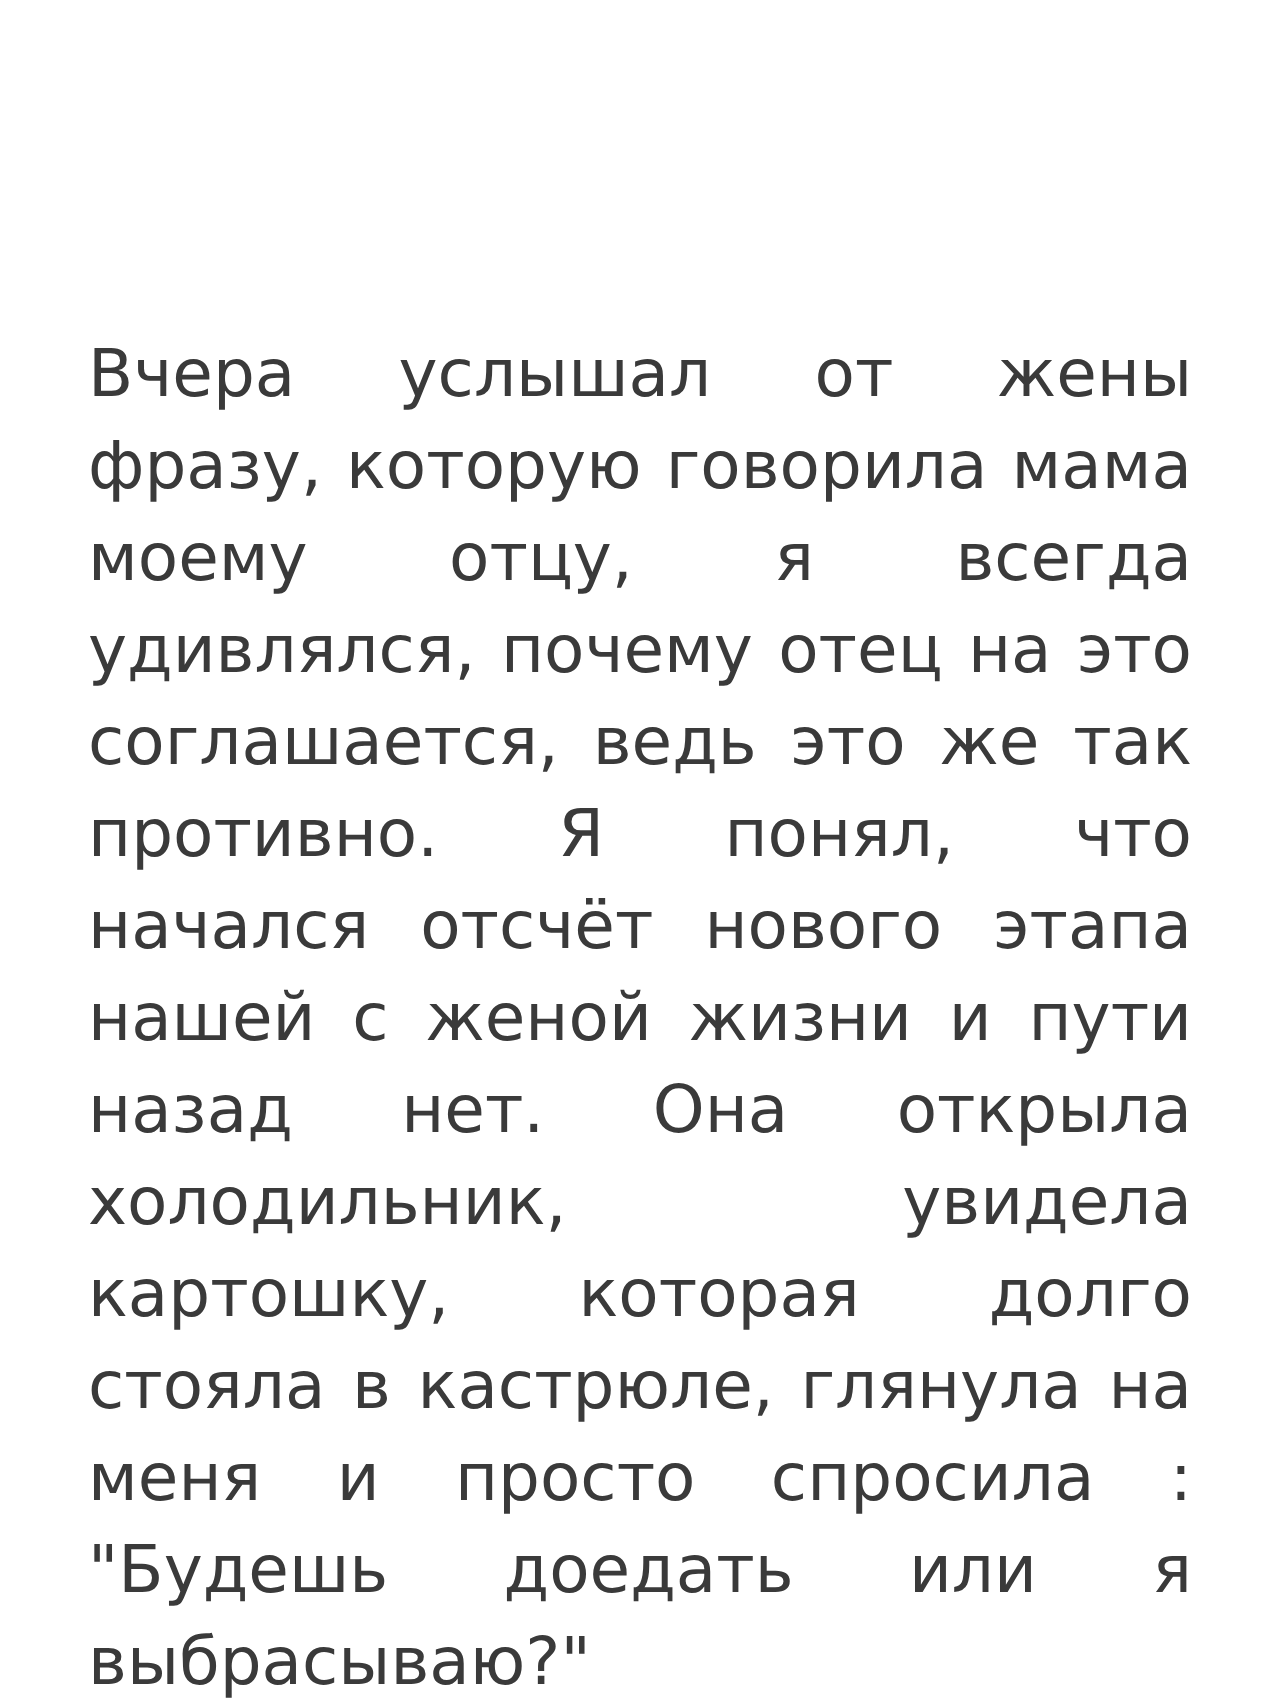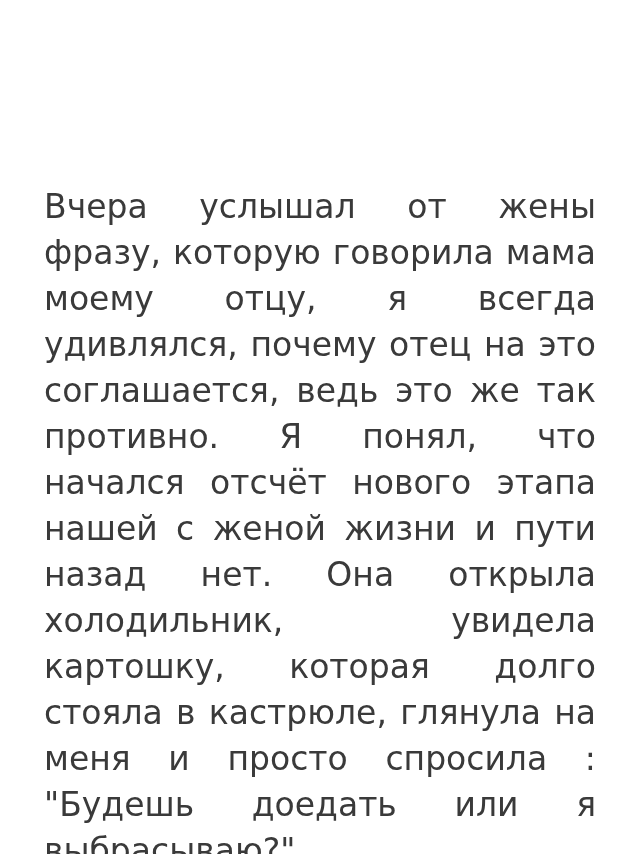--- a/index.html
+++ b/index.html
@@ -11,21 +11,21 @@
     height: 854px;
     background: #ffffff;
     font-family: "DejaVu Sans", sans-serif;
     overflow: hidden;
   }
   .page {
     box-sizing: border-box;
     width: 640px;
     height: 854px;
     background: #ffffff;
-    padding: 92px 44px 40px 44px;
+    padding: 72px 44px 40px 44px;
     display: block;
   }
   .text-block {
     color: #3a3a3a;
     font-size: 33px;
     line-height: 46px;
     text-align: justify;
     text-justify: inter-word;
     font-weight: 400;
     letter-spacing: 0px;

